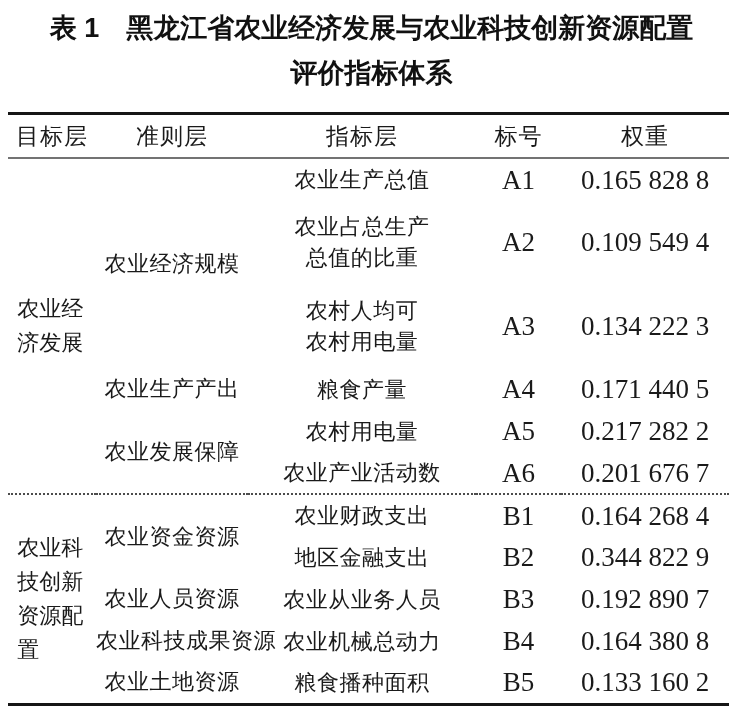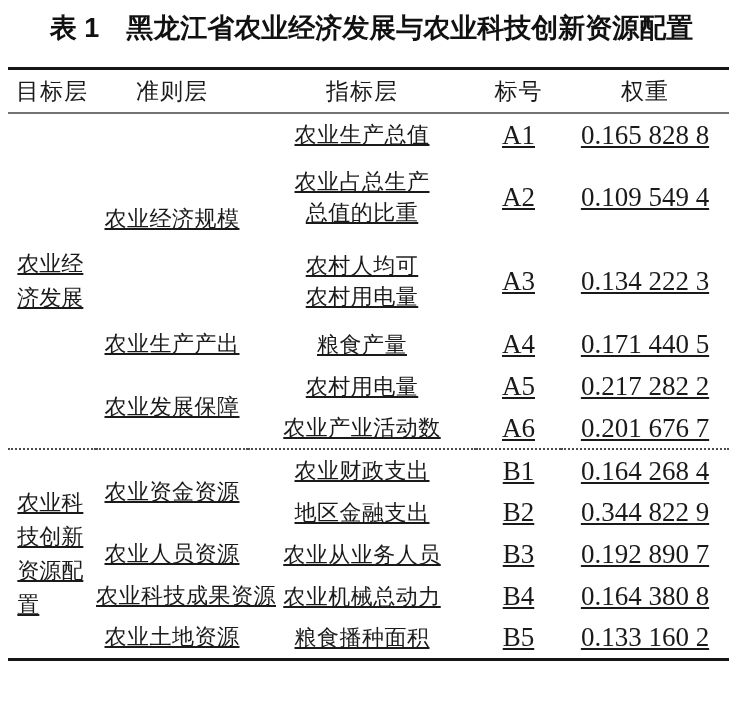--- a/index.html
+++ b/index.html
@@ -58,21 +58,20 @@
     padding: 0;
     letter-spacing: 1px;
   }
   td {
     text-align: center;
     vertical-align: middle;
     padding: 0;
     line-height: 30px;
     white-space: nowrap;
     overflow: visible;
-    text-decoration: underline;
   }
   tr.row-std  { height: 42px; }
   tr.row-tall { height: 84px; }
   
   tr.section-sep > td {
     border-top: 2px dotted #4c4c4c;
   }
   .target-label {
     width: 3.15em;
     margin: 0 auto;
@@ -89,20 +88,21 @@
     font-size: 27px;
   }
 </style>
 </head>
 <body>
 
 <div class="page">
 
   <div class="table-title">
     <div class="line1">表 1　黑龙江省农业经济发展与农业科技创新资源配置</div>
+    <div class="line2">评价指标体系</div>
   </div>
 
   <table class="index-table">
     <colgroup>
       <col class="c-target">
       <col class="c-criterion">
       <col class="c-indicator">
       <col class="c-code">
       <col class="c-weight">
     </colgroup>

